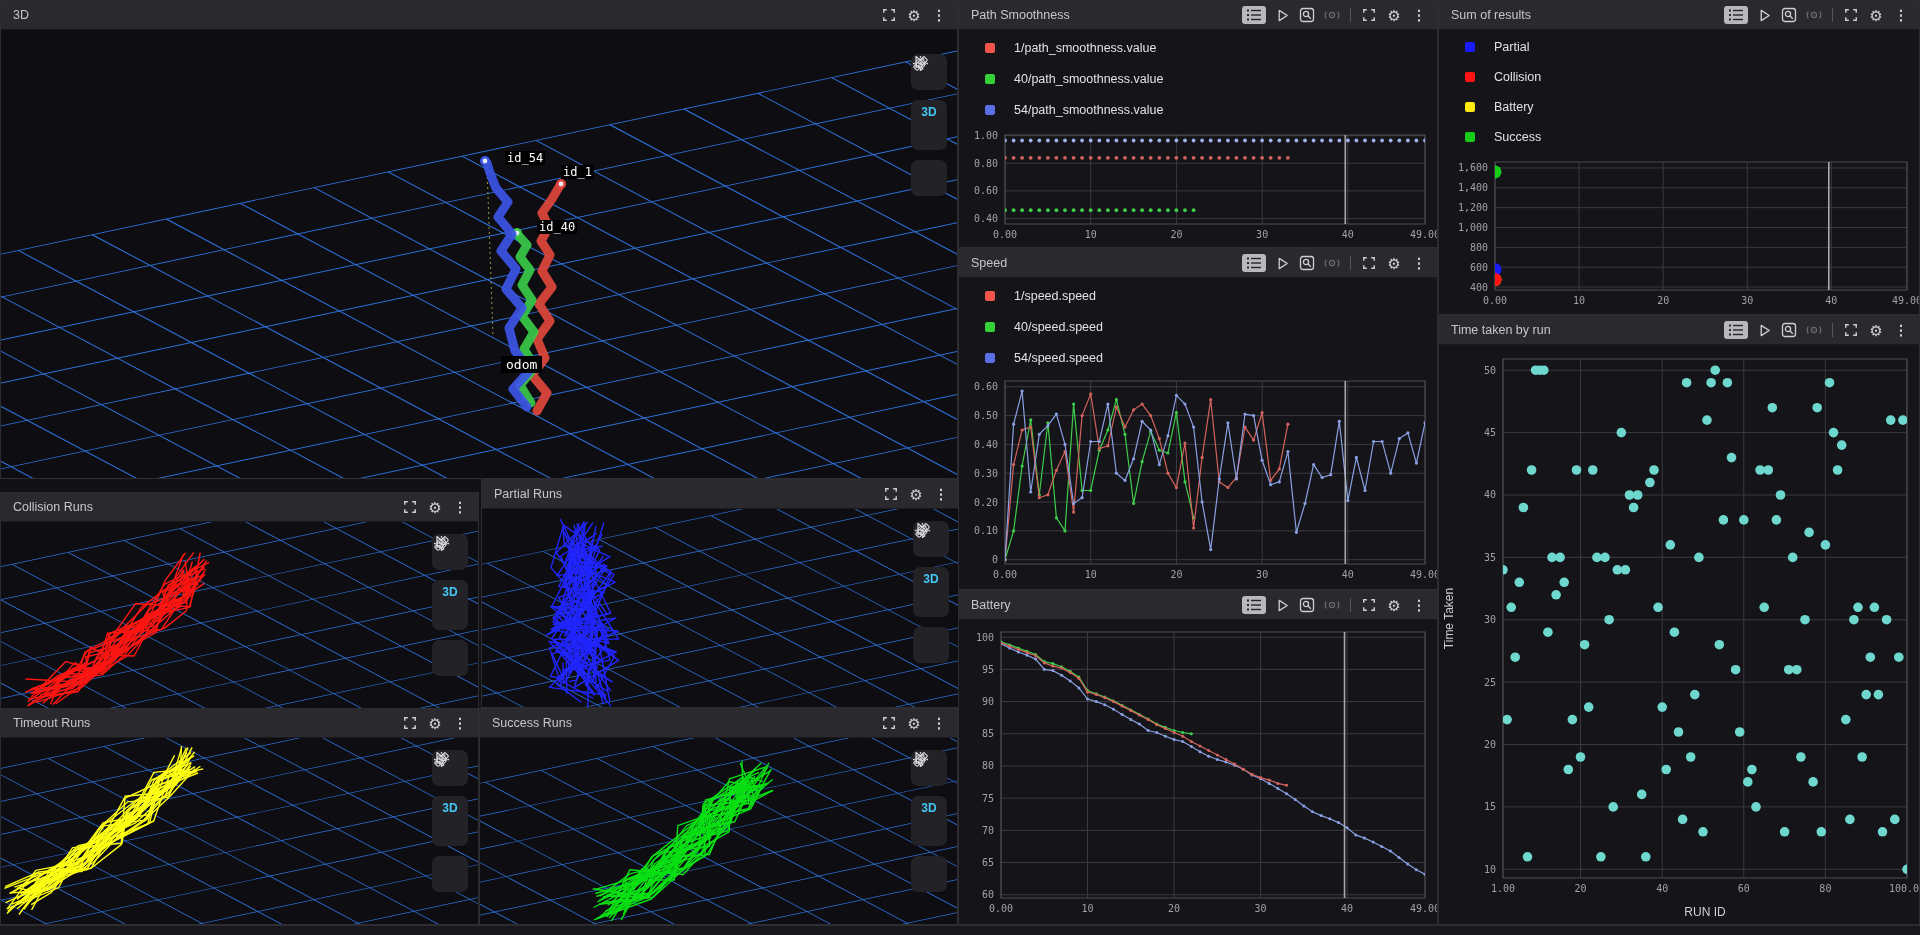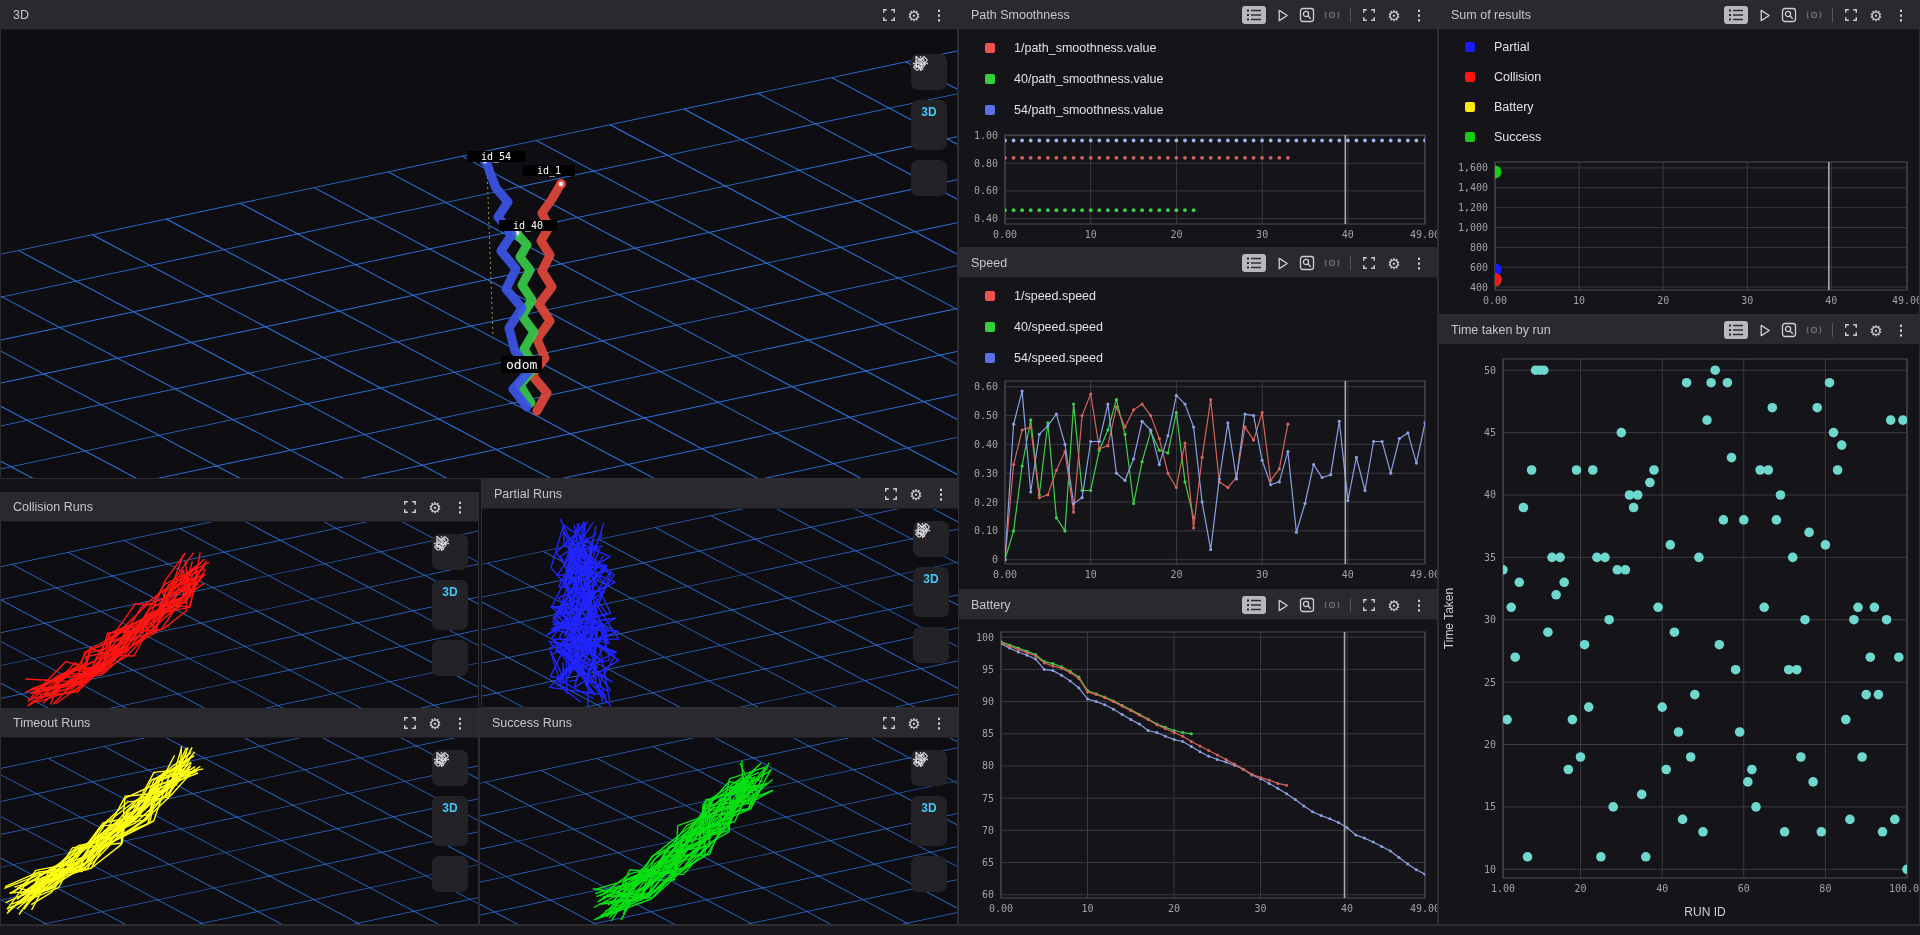--- a/index.html
+++ b/index.html
@@ -25,21 +25,21 @@
   .vpill .icon-btn{color:#d6d6da;}
   .legend{padding-top:2px;}
   .leg-row{height:31px;display:flex;align-items:center;padding-left:26px;gap:19px;cursor:pointer;}
   .leg-row.sm{height:30px;}
   .swatch{width:10px;height:10px;border-radius:2px;flex:0 0 auto;}
   .leg-label{font-size:12.5px;color:#e2e2e6;}
   .chart{position:relative;width:100%;}
   .chart svg{display:block;}
   .lbl3d{position:absolute;background:#000;color:#fff;font-family:"DejaVu Sans Mono",monospace;z-index:4;}
   .odom{font-size:13px;padding:1px 5px;}
-  .tiplabel{font-size:10px;padding:0 14px;letter-spacing:0;}
+  .tiplabel{font-size:12px;padding:0 2px;letter-spacing:0;margin-left:38px;}
   .bottom-strip{position:absolute;left:0;top:925px;width:1920px;height:10px;background:#18181c;
                 border-top:1px solid #2e2e32;}
 </style>
 </head>
 <body>
 
 <div id="app">
 
   <div class="panel" style="left:0;top:0;width:958px;height:479px">
     <div class="phead">

